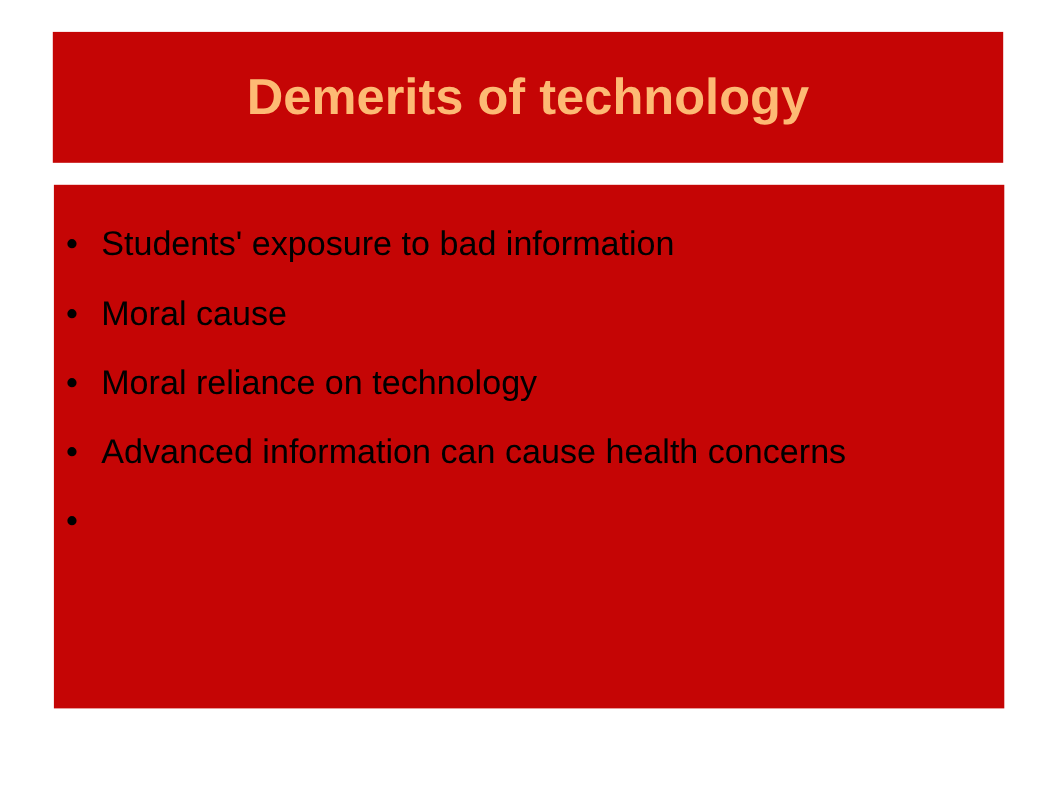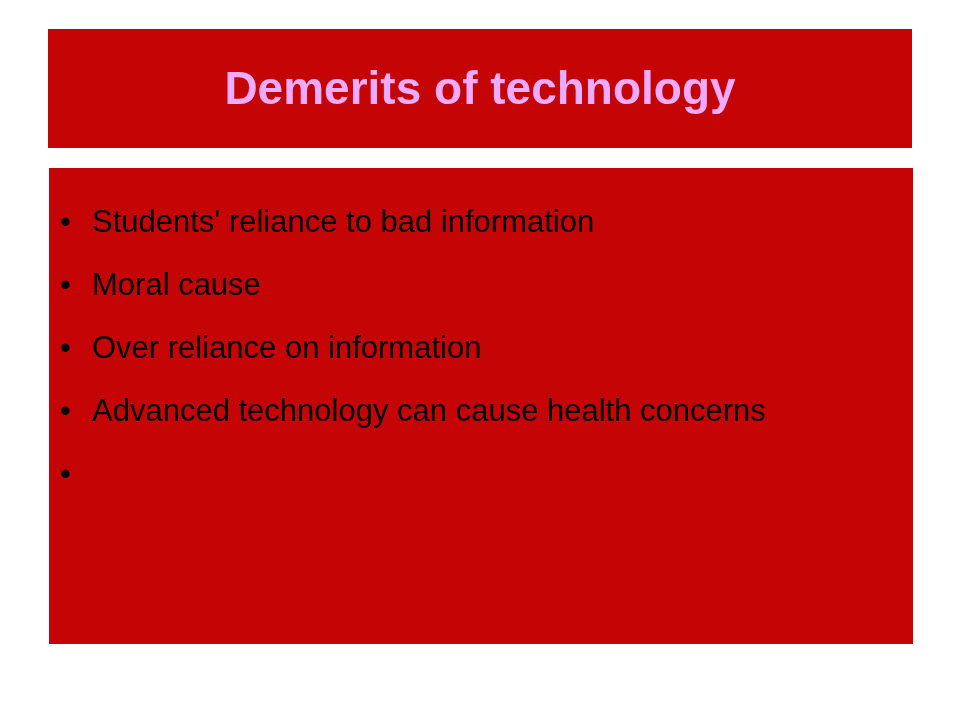--- a/index.html
+++ b/index.html
@@ -30,21 +30,21 @@
     height: 119px;
     background: #c50505;
     display: flex;
     align-items: center;
     justify-content: center;
   }
   #title-text {
     font-family: "Liberation Sans", sans-serif;
     font-size: 46px;
     font-weight: bold;
-    color: #f0abfc;
+    color: #fdba74;
     line-height: 1.05;
     text-align: center;
     letter-spacing: 0px;
     white-space: nowrap;
   }
 
   
   #body-panel {
     position: absolute;
     left: 49px;
@@ -97,33 +97,33 @@
 <div id="slide">
 
   <div id="title-panel">
     <div id="title-text">Demerits of technology</div>
   </div>
 
   <div id="body-panel">
     <ul id="bullet-list">
         <li class="bullet-item">
           <span class="bullet-marker">•</span>
-          <span class="bullet-line">Students' reliance to bad information</span>
+          <span class="bullet-line">Students' exposure to bad information</span>
         </li>
         <li class="bullet-item">
           <span class="bullet-marker">•</span>
           <span class="bullet-line">Moral cause</span>
         </li>
         <li class="bullet-item">
           <span class="bullet-marker">•</span>
-          <span class="bullet-line">Over reliance on information</span>
+          <span class="bullet-line">Moral reliance on technology</span>
         </li>
         <li class="bullet-item">
           <span class="bullet-marker">•</span>
-          <span class="bullet-line">Advanced technology can cause health concerns</span>
+          <span class="bullet-line">Advanced information can cause health concerns</span>
         </li>
         <li class="bullet-item">
           <span class="bullet-marker">•</span>
         </li>
       </ul>
   </div>
 
 </div>
 
 </body></html>

